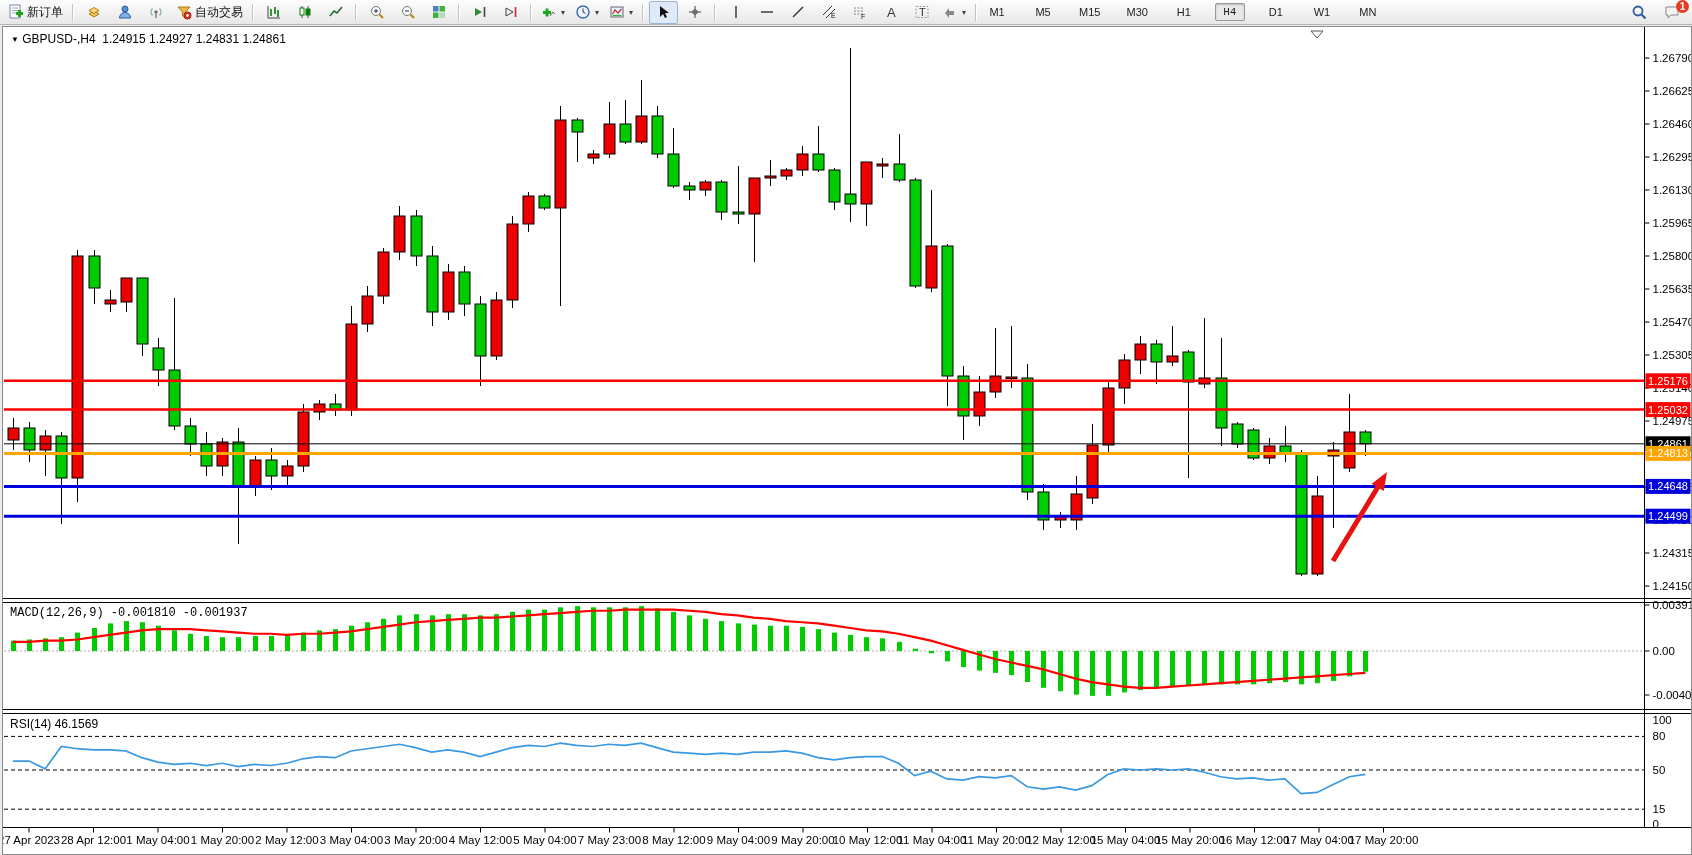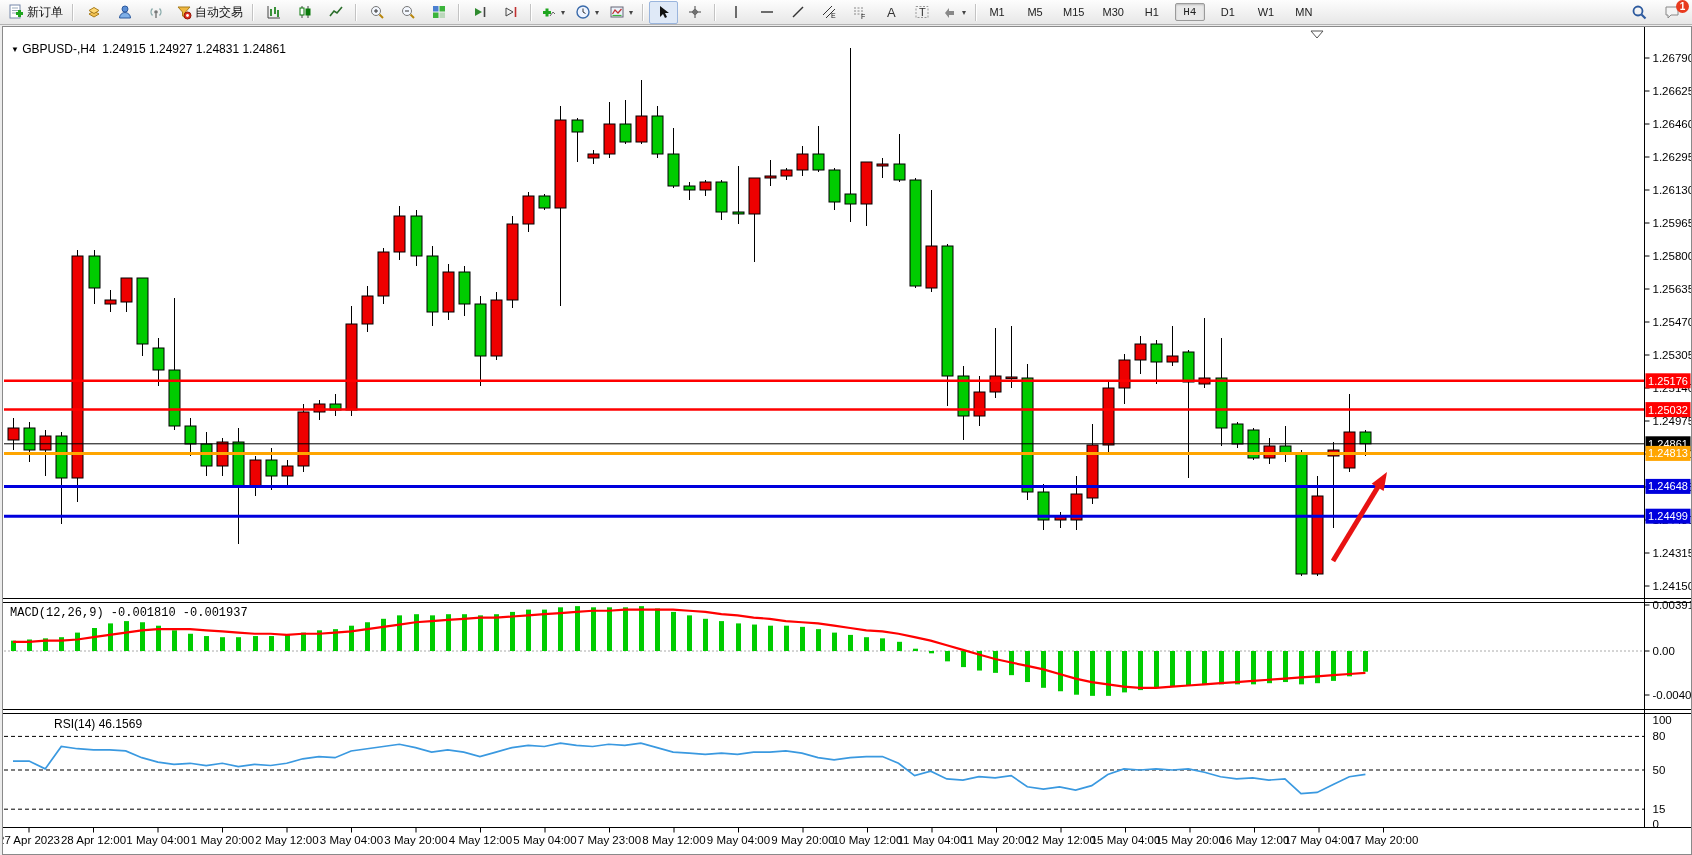--- a/index.html
+++ b/index.html
@@ -213,21 +213,21 @@
           <text x="5" y="12" font-size="11" fill="#333">T</text>
         </svg>
     </div>
     <div class="tbtn">
       <svg width="16" height="16">
           <path d="M3 9 l4 -5 0 3 5 0 0 4 -5 0 0 3 z" fill="#888"></path>
         </svg>
       <span class="caret">▾</span>
     </div>
     <div class="tsep"></div>
-    <div id="tf-bar" style="display:flex;gap:8px;">
+    <div id="tf-bar" style="display:flex;gap:16px;">
         <div class="tf-btn">M1</div>
         <div class="tf-btn">M5</div>
         <div class="tf-btn">M15</div>
         <div class="tf-btn">M30</div>
         <div class="tf-btn">H1</div>
         <div class="tf-btn active">H4</div>
         <div class="tf-btn">D1</div>
         <div class="tf-btn">W1</div>
         <div class="tf-btn">MN</div>
       </div>
@@ -649,25 +649,25 @@
           <line x1="1187" y1="800.5" x2="1187" y2="805.5" stroke="#000"></line>
           <text x="1187" y="817" font-size="11.5" fill="#000" text-anchor="middle">15 May 20:00</text>
           <line x1="1251.5" y1="800.5" x2="1251.5" y2="805.5" stroke="#000"></line>
           <text x="1251.5" y="817" font-size="11.5" fill="#000" text-anchor="middle">16 May 12:00</text>
           <line x1="1316" y1="800.5" x2="1316" y2="805.5" stroke="#000"></line>
           <text x="1316" y="817" font-size="11.5" fill="#000" text-anchor="middle">17 May 04:00</text>
           <line x1="1380.5" y1="800.5" x2="1380.5" y2="805.5" stroke="#000"></line>
           <text x="1380.5" y="817" font-size="11.5" fill="#000" text-anchor="middle">17 May 20:00</text>
         </g>
       </svg>
-    <div class="overlay-label" style="left:8px;top:15px;">
+    <div class="overlay-label" style="left:8px;top:5px;">
       <span class="tri">▼</span>
       <span>GBPUSD-,H4</span>&nbsp;
       <span>1.24915 1.24927 1.24831 1.24861</span>
     </div>
     <div class="overlay-label" style="left:7px;top:579px;font-family:Liberation Mono, monospace;">
       <span>MACD(12,26,9)</span> <span>-0.001810 -0.001937</span>
     </div>
-    <div class="overlay-label" style="left:7px;top:690px;margin-left:44px;">
+    <div class="overlay-label" style="left:7px;top:690px;">
       <span>RSI(14)</span> <span>46.1569</span>
     </div>
   </div>
 </div>
 
 </body></html>

